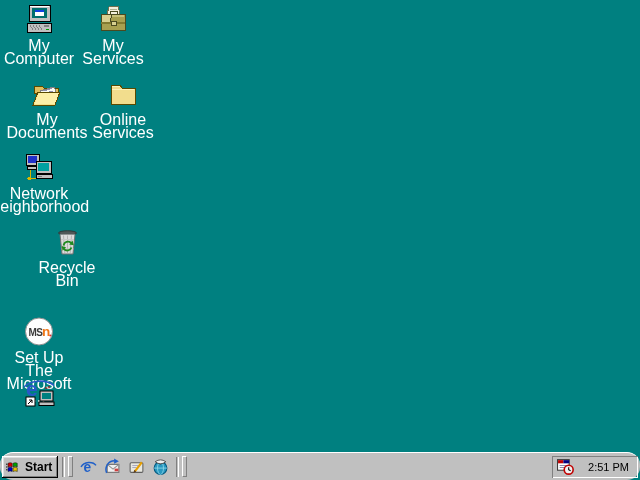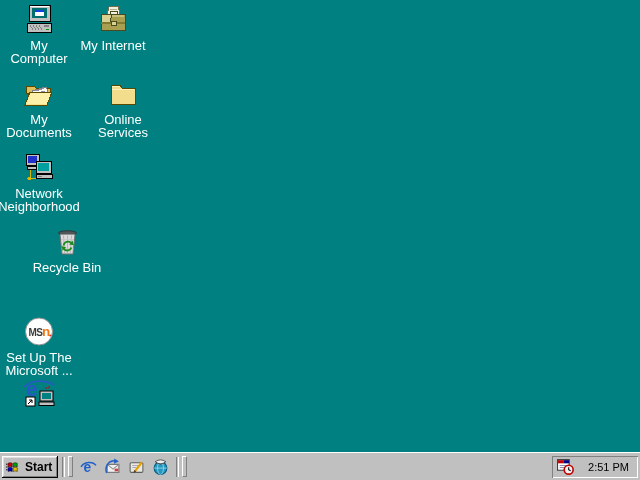--- a/index.html
+++ b/index.html
@@ -10,28 +10,28 @@
     -webkit-font-smoothing:none;
   }
   
   .desktop-icon{
     position:absolute;width:78px;
     display:flex;flex-direction:column;align-items:center;
     cursor:default;
   }
   .desktop-icon .glyph{width:32px;height:32px;display:block;}
   .desktop-icon .label{
-    margin-top:3px;color:#ffffff;font-size:13px;line-height:13px;
+    margin-top:3px;color:#ffffff;font-size:16px;line-height:13px;
     text-align:center;white-space:pre-line;
   }
   
   .taskbar{
     position:absolute;left:0;bottom:0;width:640px;height:28px;
     background:#c0c0c0;border-top:1px solid #ffffff;box-sizing:border-box;
-    display:flex;align-items:center;padding:2px 2px 2px 2px;
+    display:flex;align-items:center;padding:2px 2px 2px 2px;border-radius:13px;
   }
   .start-btn{
     height:22px;display:flex;align-items:center;gap:4px;padding:0 6px 0 4px;
     background:#c0c0c0;border:none;
     box-shadow:inset -1px -1px 0 #000000, inset 1px 1px 0 #ffffff,
                inset -2px -2px 0 #808080, inset 2px 2px 0 #dfdfdf;
     font-family:"Liberation Sans",sans-serif;font-weight:bold;font-size:12px;color:#000;
   }
   .tb-groove{
     width:1px;height:20px;margin:0 2px 0 4px;
@@ -75,24 +75,24 @@
   <svg class="glyph" viewBox="0 0 32 32" shape-rendering="crispEdges">
     <polygon points="10,10 12,3 21,2 23,10" fill="#f4efdc" stroke="#707050"></polygon>
     <path d="M13 6 L20 5 M13 8 L21 7" stroke="#b0b090" fill="none"></path>
     <path d="M13 10 v-3 h7 v3" fill="none" stroke="#4a4a20"></path>
     <rect x="4" y="10" width="24" height="16" fill="#a8a050" stroke="#4a4a20"></rect>
     <rect x="5" y="11" width="22" height="2" fill="#c6c078"></rect>
     <polygon points="4,10 15,10 13,18 4,18" fill="#d8d090" stroke="#4a4a20"></polygon>
     <rect x="4" y="18" width="24" height="2" fill="#827a30"></rect>
     <rect x="14" y="17" width="5" height="4" fill="#d8d090" stroke="#4a4a20"></rect>
   </svg>
-  <div class="label">My Internet</div>
-</div>
-
-<div class="desktop-icon" style="left:0px;top:78px;">
+  <div class="label">My Services</div>
+</div>
+
+<div class="desktop-icon" style="left:8px;top:78px;">
   <svg class="glyph" viewBox="0 0 32 32" shape-rendering="crispEdges">
     <polygon points="3,8 11,8 13,10 27,10 27,15 3,15" fill="#e0bf5e" stroke="#5a4a00"></polygon>
     <polygon points="9,13 23,9 26,16 12,20" fill="#fcfcf4" stroke="#808080"></polygon>
     <path d="M12 13 l9 -2.5 M13 15.5 l9 -2.5" stroke="#9090b0" fill="none"></path>
     <polygon points="2,27 7,14 29,14 24,27" fill="#f6e288" stroke="#5a4a00"></polygon>
     <polygon points="3.5,26 8,15 28,15 24,26" fill="#fdf0a8" stroke="none"></polygon>
     <polygon points="2,27 7,14 29,14 24,27" fill="none" stroke="#5a4a00"></polygon>
   </svg>
   <div class="label">My Documents</div>
 </div>

